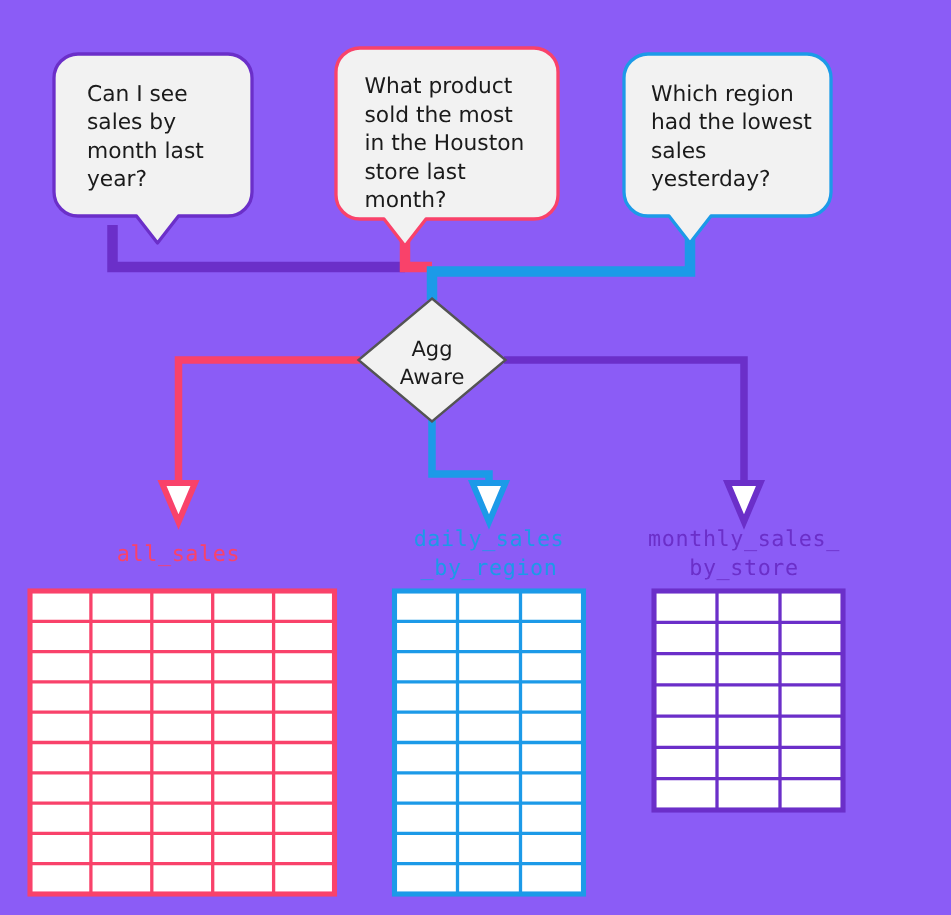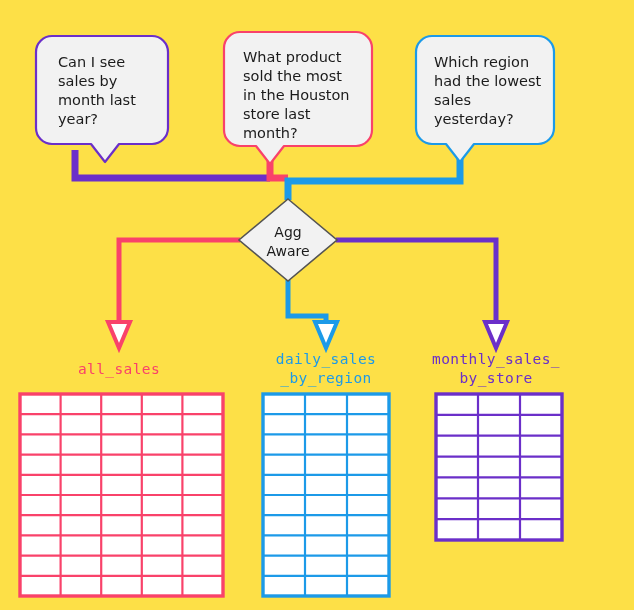--- a/index.html
+++ b/index.html
@@ -7,21 +7,21 @@
     padding: 0;
     background: #ffffff;
   }
   body {
     font-family: "DejaVu Sans", sans-serif;
   }
   #diagram-root {
     position: relative;
     width: 634px;
     height: 610px;
-    background: #fde047;
+    background: #8b5cf6;
     overflow: hidden;
   }
   svg.canvas {
     position: absolute;
     top: 0;
     left: 0;
     width: 634px;
     height: 610px;
     display: block;
   }

